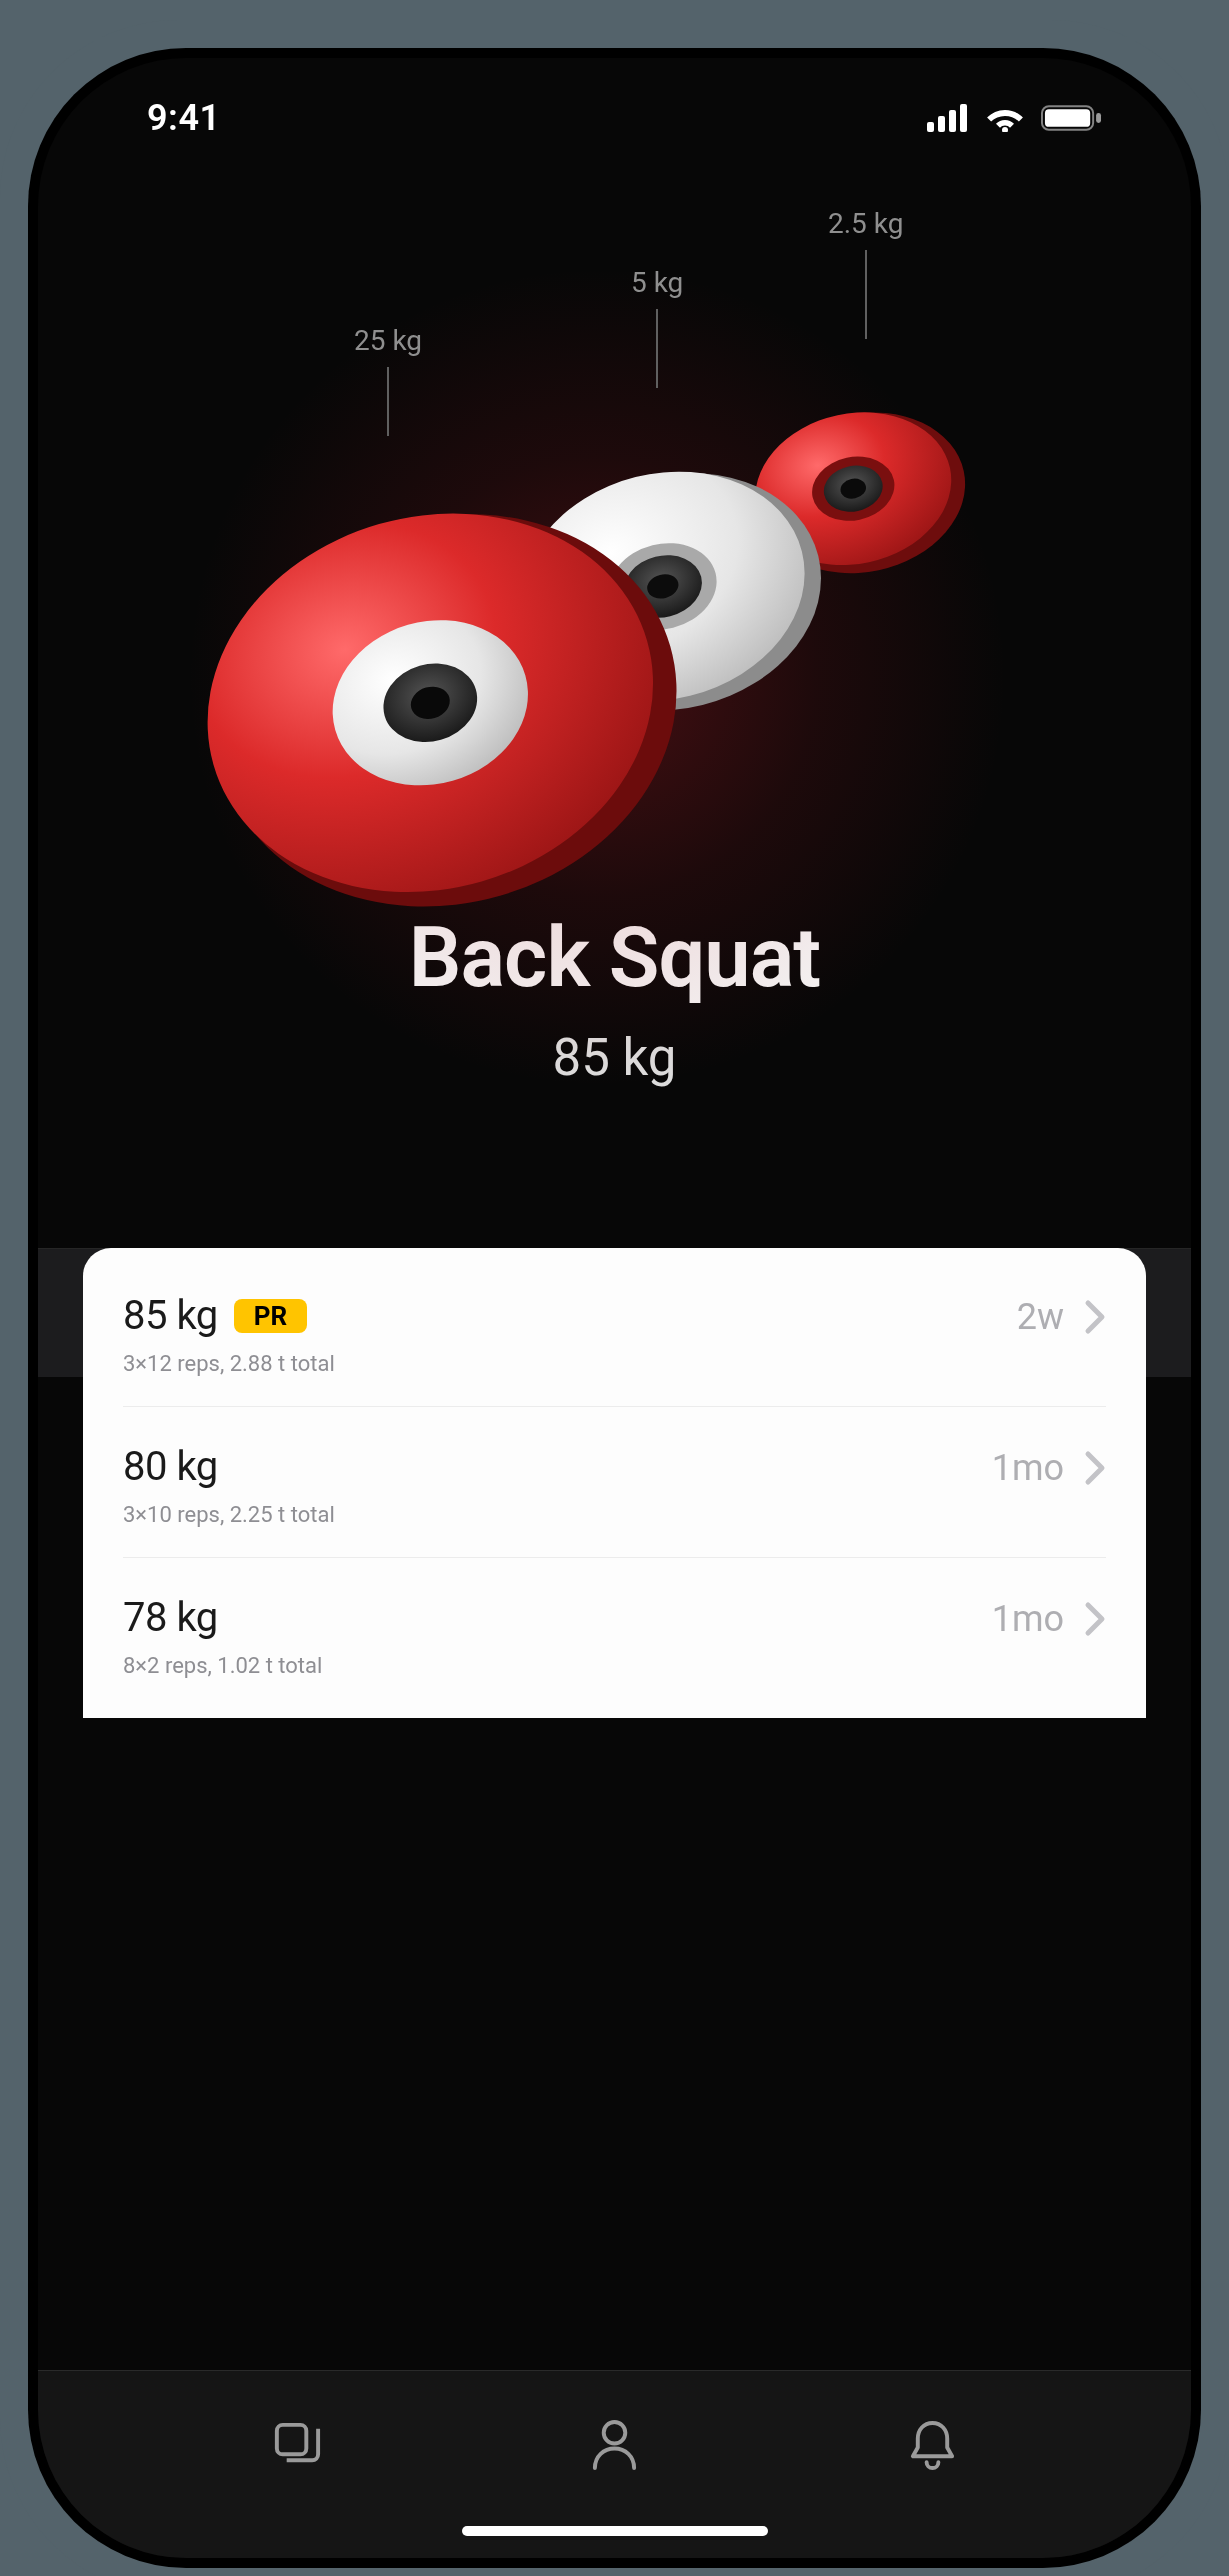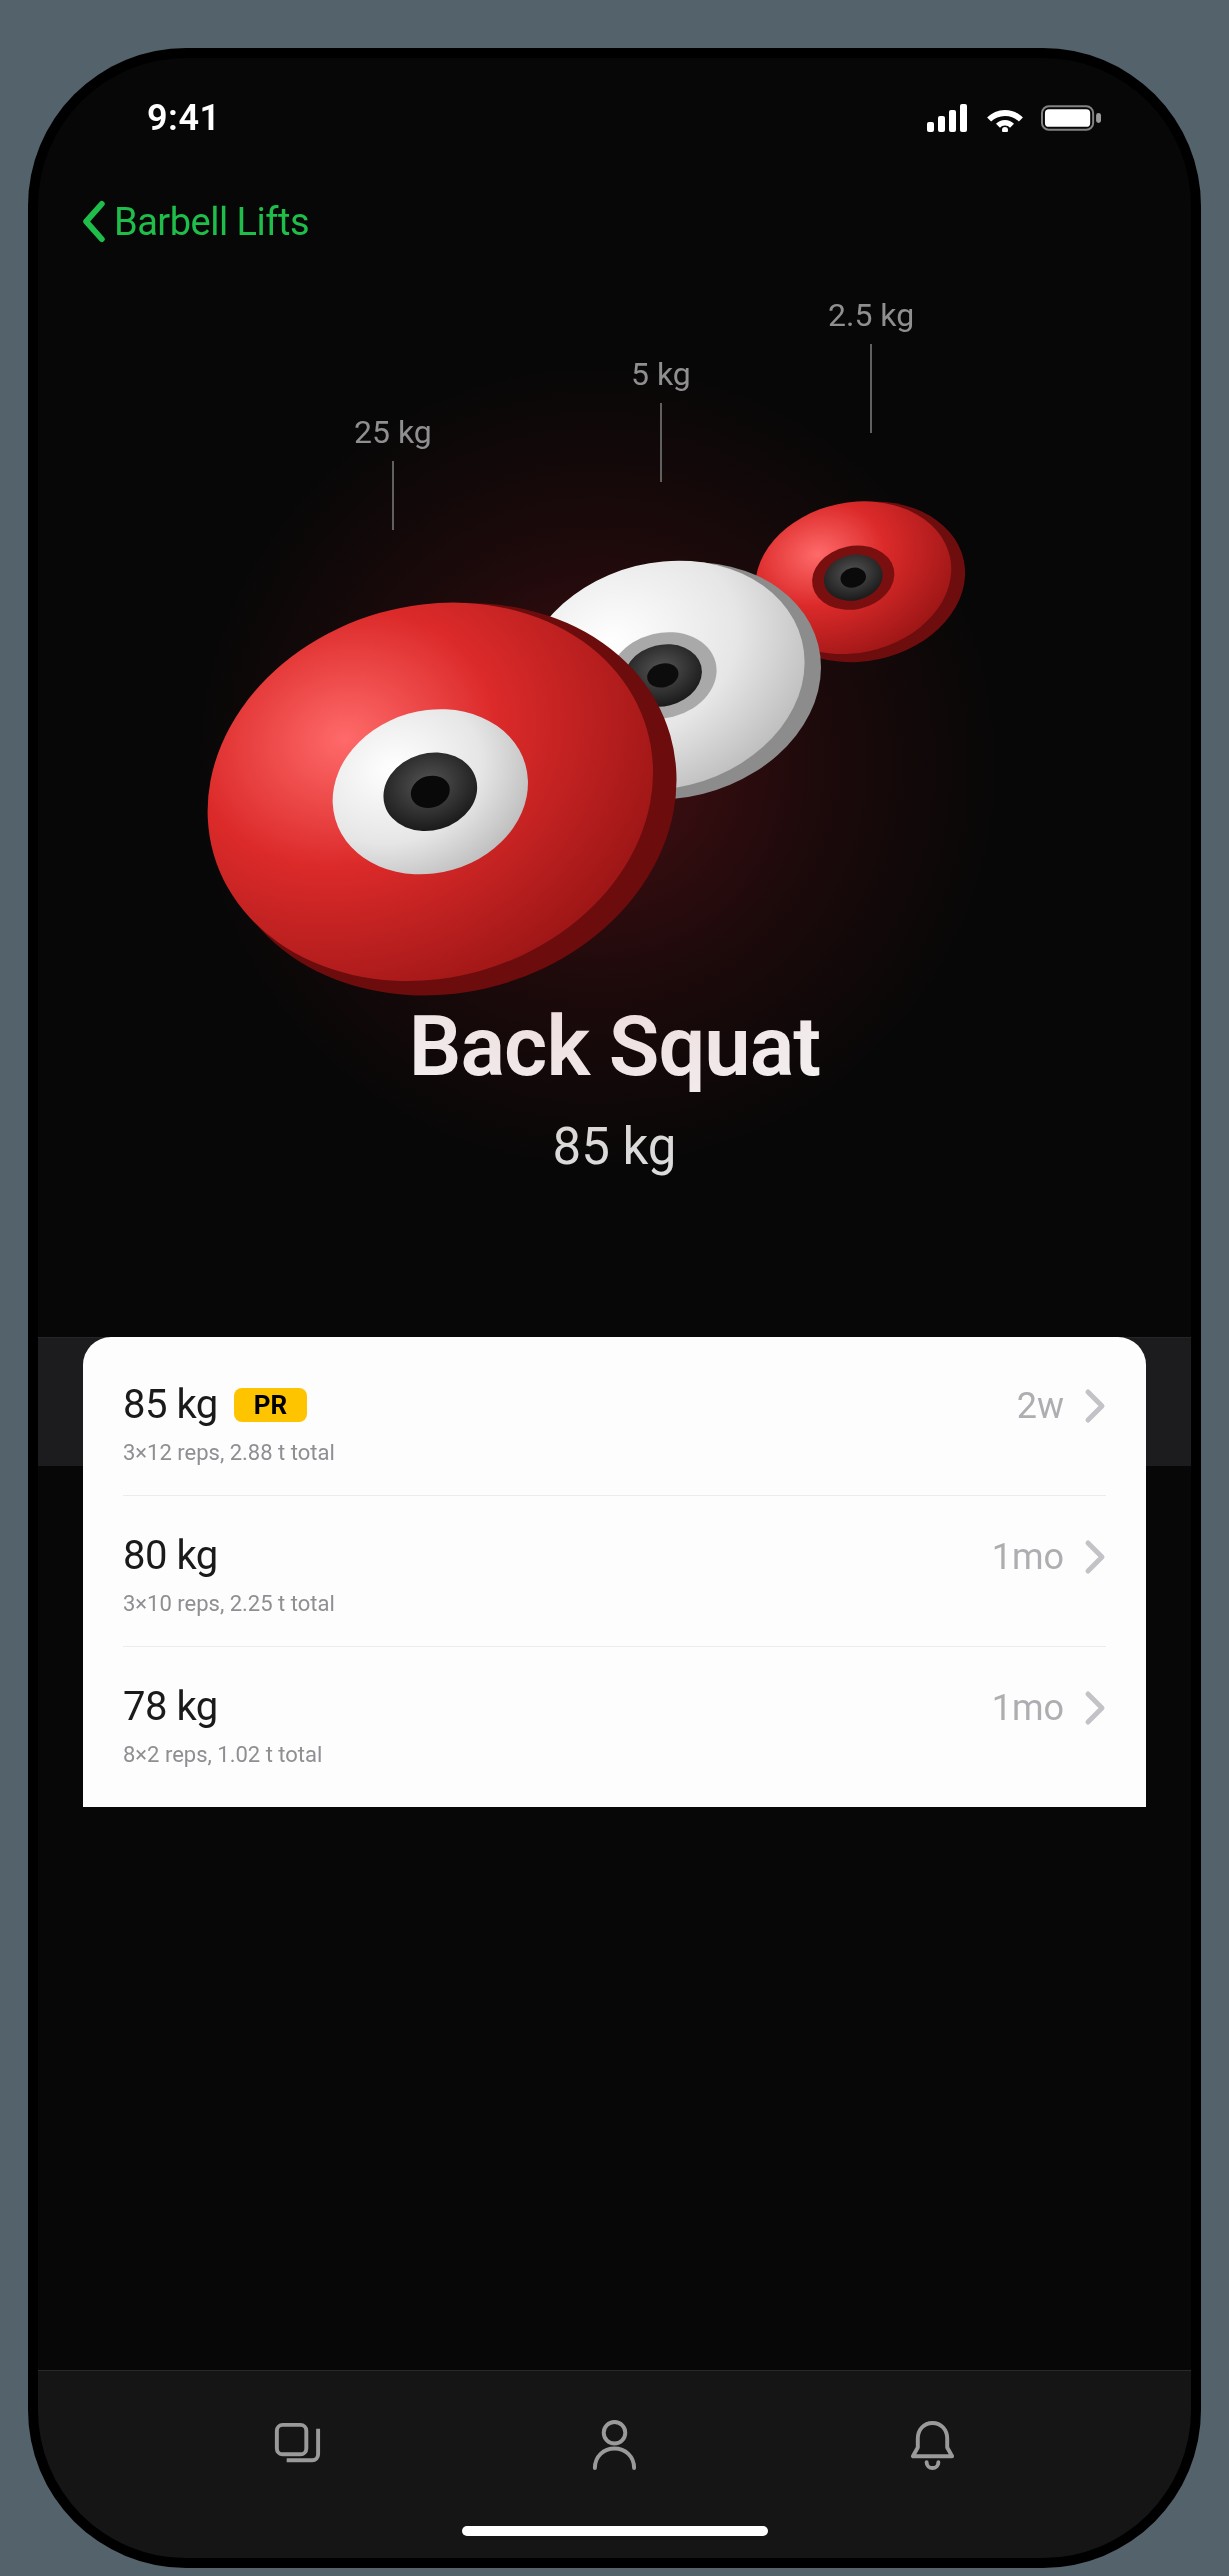--- a/index.html
+++ b/index.html
@@ -97,21 +97,21 @@
   }
   .plate-stage svg {
     position: absolute;
     left: 50%;
     transform: translateX(-50%);
     bottom: -59px;
   }
   .plate-label {
     position: absolute;
     color: #8f8f8f;
-    font-size: 32px;
+    font-size: 28px;
     text-align: center;
     white-space: nowrap;
   }
   .plate-label .line {
     width: 2px;
     background: #606060;
     margin: 10px auto 0;
   }
   .lbl-25 { left: 257px; top: 127px; }
   .lbl-25 .line { height: 69px; }
@@ -266,30 +266,20 @@
         <span>
           <svg width="61" height="28" viewBox="0 0 62 28">
                 <rect x="1" y="2" width="52" height="24" rx="7" fill="none" stroke="#fff" stroke-width="2" opacity="0.5"></rect>
                 <rect x="4" y="5" width="46" height="18" rx="4" fill="#fff"></rect>
                 <rect x="56" y="9" width="5" height="10" rx="2.5" fill="#fff" opacity="0.6"></rect>
               </svg>
         </span>
       </div>
     </div>
 
-    <div class="nav-bar">
-      <div class="nav-back">
-        <span>
-          <svg width="30" height="43" viewBox="0 0 30 44">
-                <path d="M24 4 L8 22 L24 40" stroke="#1fbe4a" stroke-width="6" fill="none" stroke-linecap="round" stroke-linejoin="round"></path>
-              </svg>
-        </span>
-        <span>Barbell Lifts</span>
-      </div>
-    </div>
 
     <div class="hero">
       <div class="hero-glow"></div>
 
       <div class="plate-stage">
         <div class="plate-label lbl-2p5">
           <span>2.5 kg</span>
           <div class="line"></div>
         </div>
         <div class="plate-label lbl-5">

